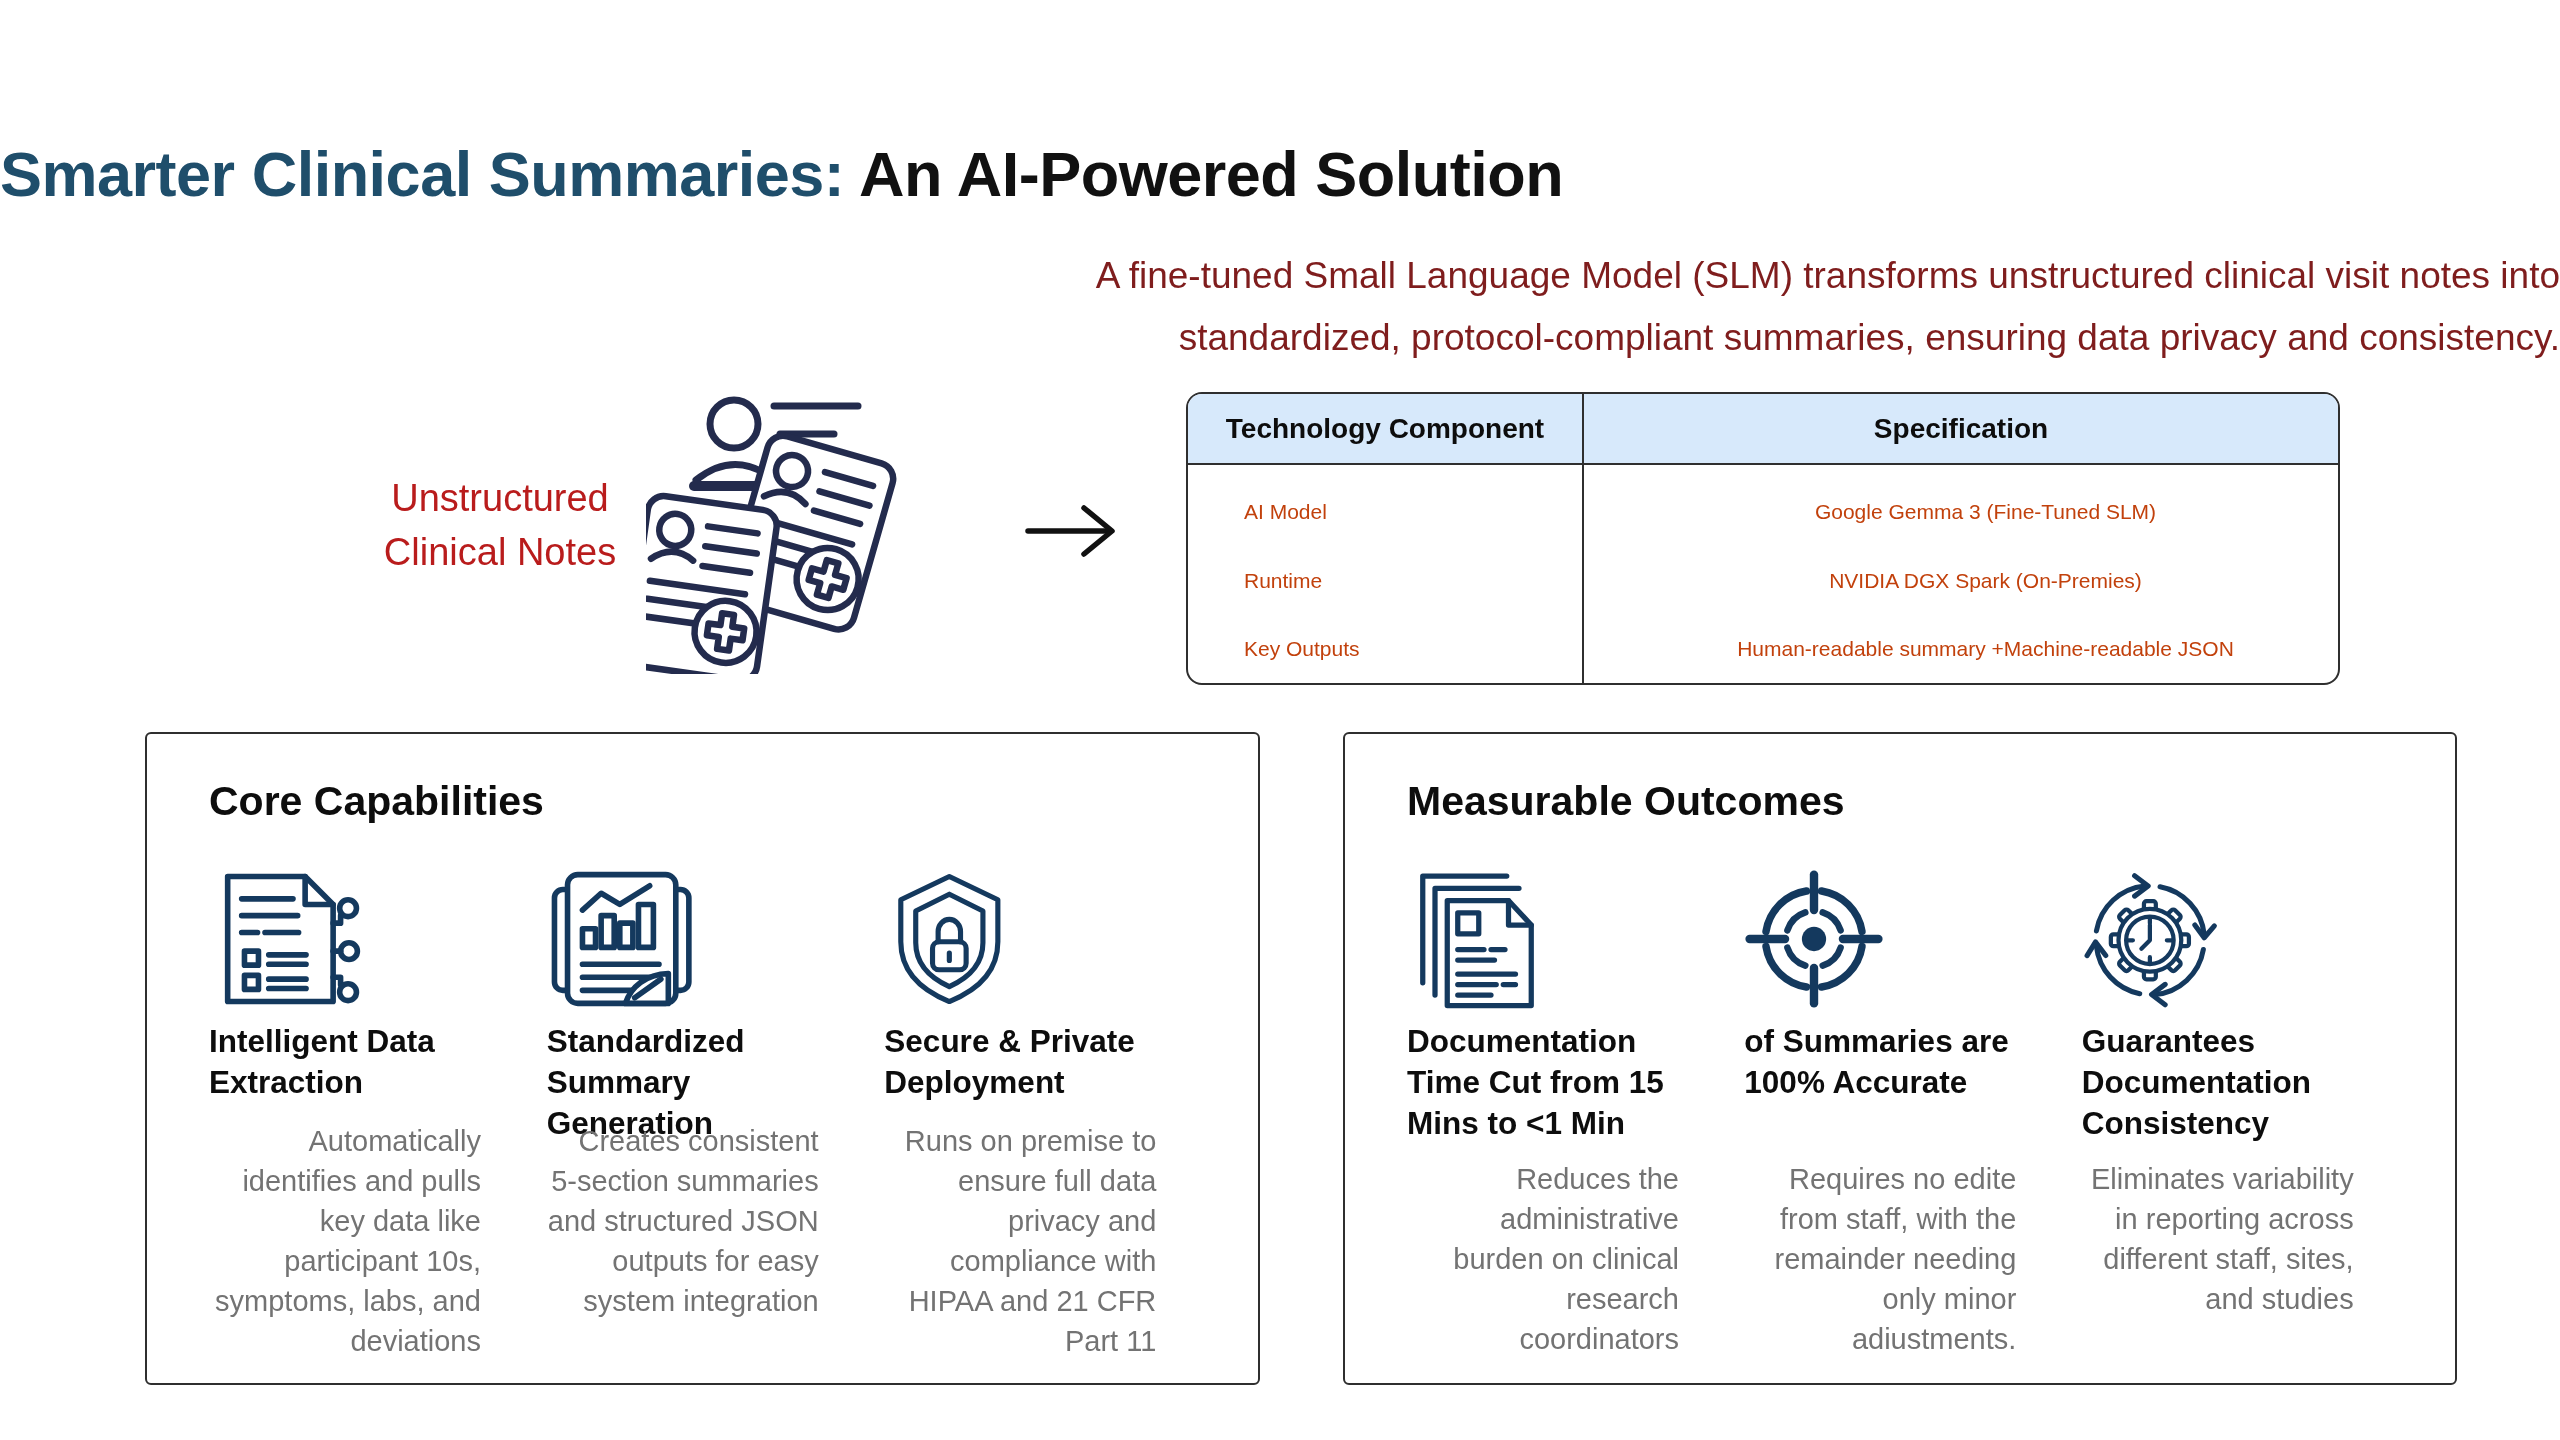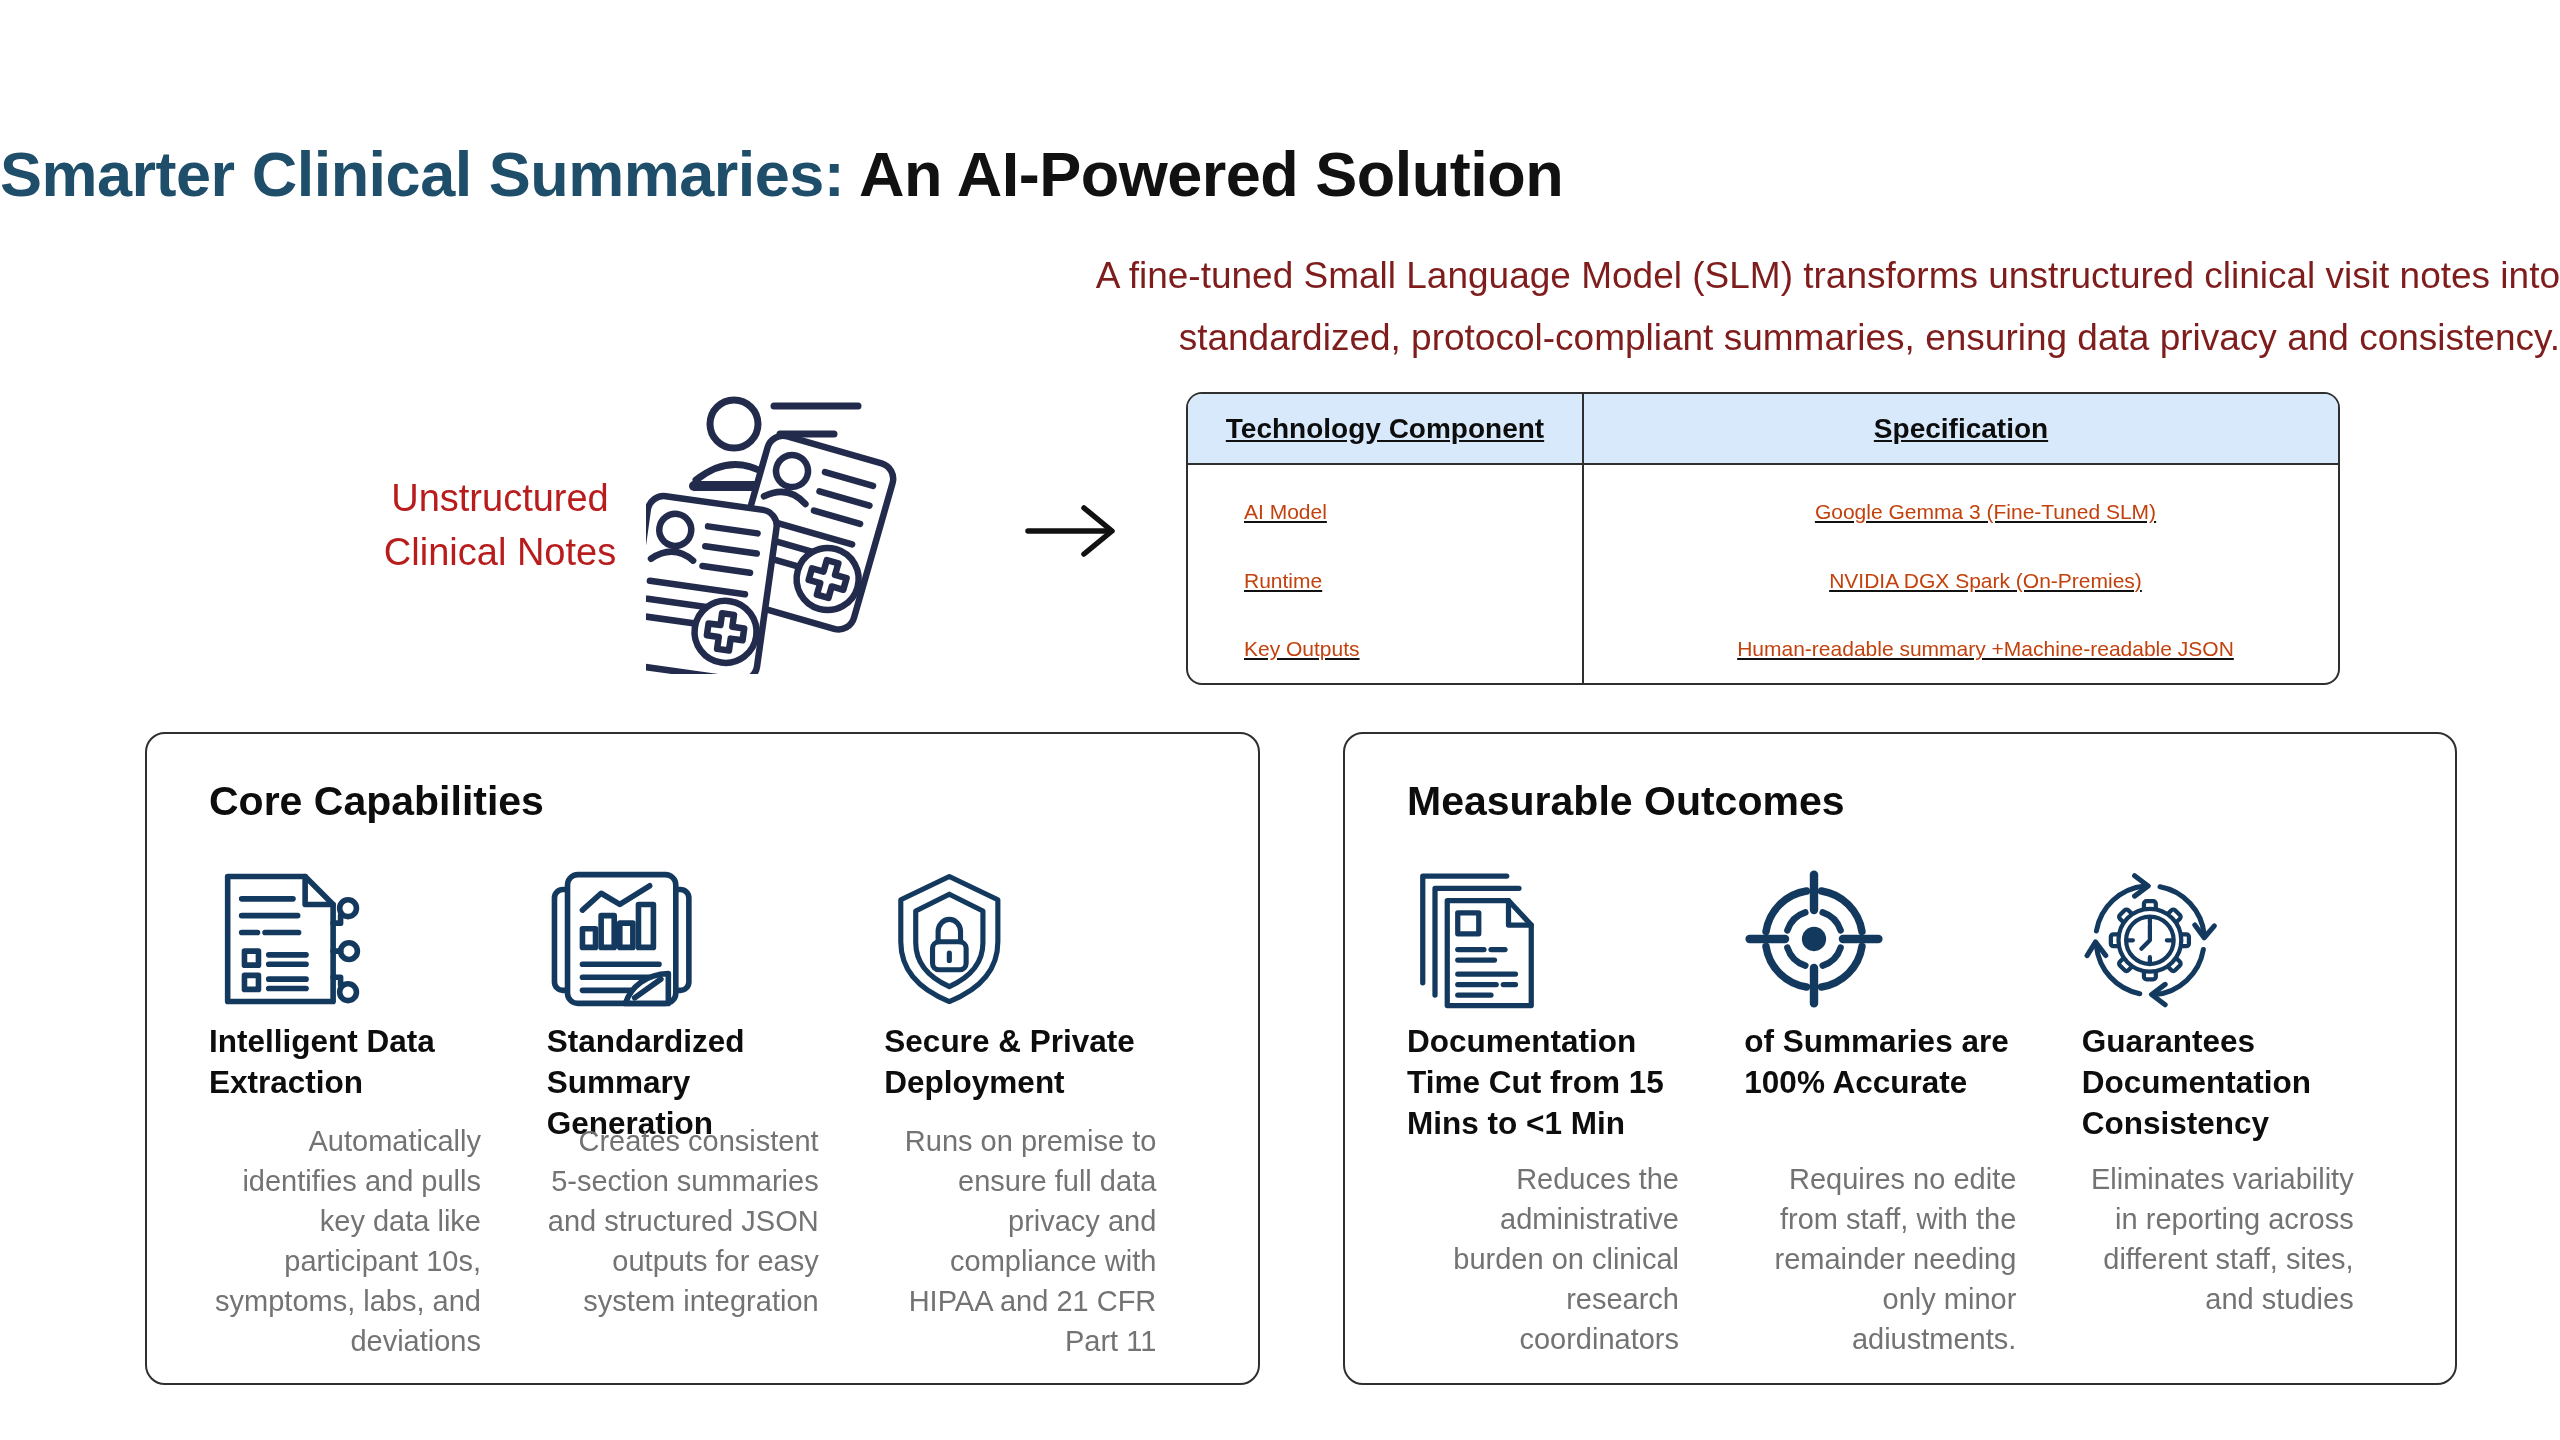--- a/index.html
+++ b/index.html
@@ -15,32 +15,32 @@
 
   
   .input-label{position:absolute;left:330px;top:472px;width:340px;text-align:center;
                font-size:38px;line-height:1.42;color:#b91c1c;}
   .notes-icon{position:absolute;left:646px;top:388px;width:268px;height:286px;}
   .flow-arrow{position:absolute;left:1022px;top:500px;width:100px;height:62px;}
 
   
   .table-wrap{position:absolute;left:1186px;top:392px;width:1150px;height:289px;
               border:2.5px solid #2f2f2f;border-radius:16px;overflow:hidden;background:#fff;}
-  .tech-table{width:100%;height:100%;border-collapse:collapse;table-layout:fixed;text-decoration:underline;}
+  .tech-table{width:100%;height:100%;border-collapse:collapse;table-layout:fixed;}
   .tech-table th{background:#d7e9fb;font-size:28px;font-weight:700;height:67px;
                  border-bottom:2.5px solid #2f2f2f;text-align:center;color:#0d0d0d;}
   .tech-table th.col-comp,.tech-table td.col-comp{width:392px;border-right:2px solid #2f2f2f;}
   .tech-table td{font-size:21px;color:#c2410c;height:62px;vertical-align:middle;}
   .tech-table td.col-comp{padding-left:56px;}
   .tech-table td.col-spec{padding-left:50px;text-align:center;}
   .tech-table tbody tr:first-child td{padding-top:14px;}
 
   
   .card{position:absolute;top:732px;height:653px;background:#fff;
-        border:2.5px solid #2f2f2f;border-radius:20px;box-sizing:border-box;}
+        border:2.5px solid #2f2f2f;border-radius:6px;box-sizing:border-box;}
   .card-core{left:145px;width:1115px;}
   .card-outcomes{left:1343px;width:1114px;}
   .card h2{margin:44px 0 0 62px;font-size:41px;font-weight:700;color:#0d0d0d;}
   .cols{display:grid;grid-template-columns:1fr 1fr 1fr;gap:20px;
         padding:0 56px 0 62px;margin-top:44px;}
   .col .icon-box{height:152px;display:flex;align-items:flex-start;}
   .col .icon-box svg{height:140px;width:auto;}
   .col h3{font-size:31.5px;font-weight:700;line-height:1.3;margin:0;max-width:268px;color:#0d0d0d;}
   .card-core  .col h3{height:100px;}
   .card-outcomes .col h3{height:138px;}

